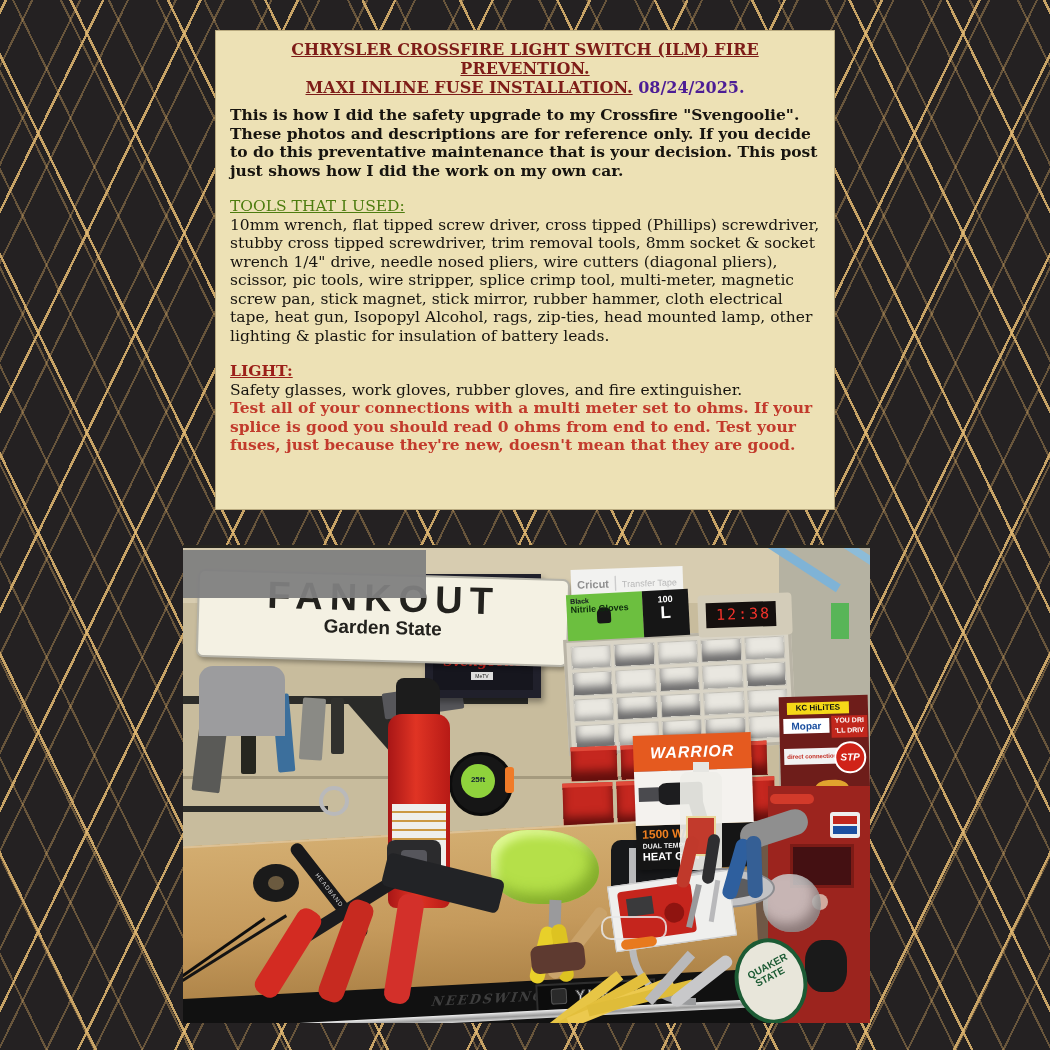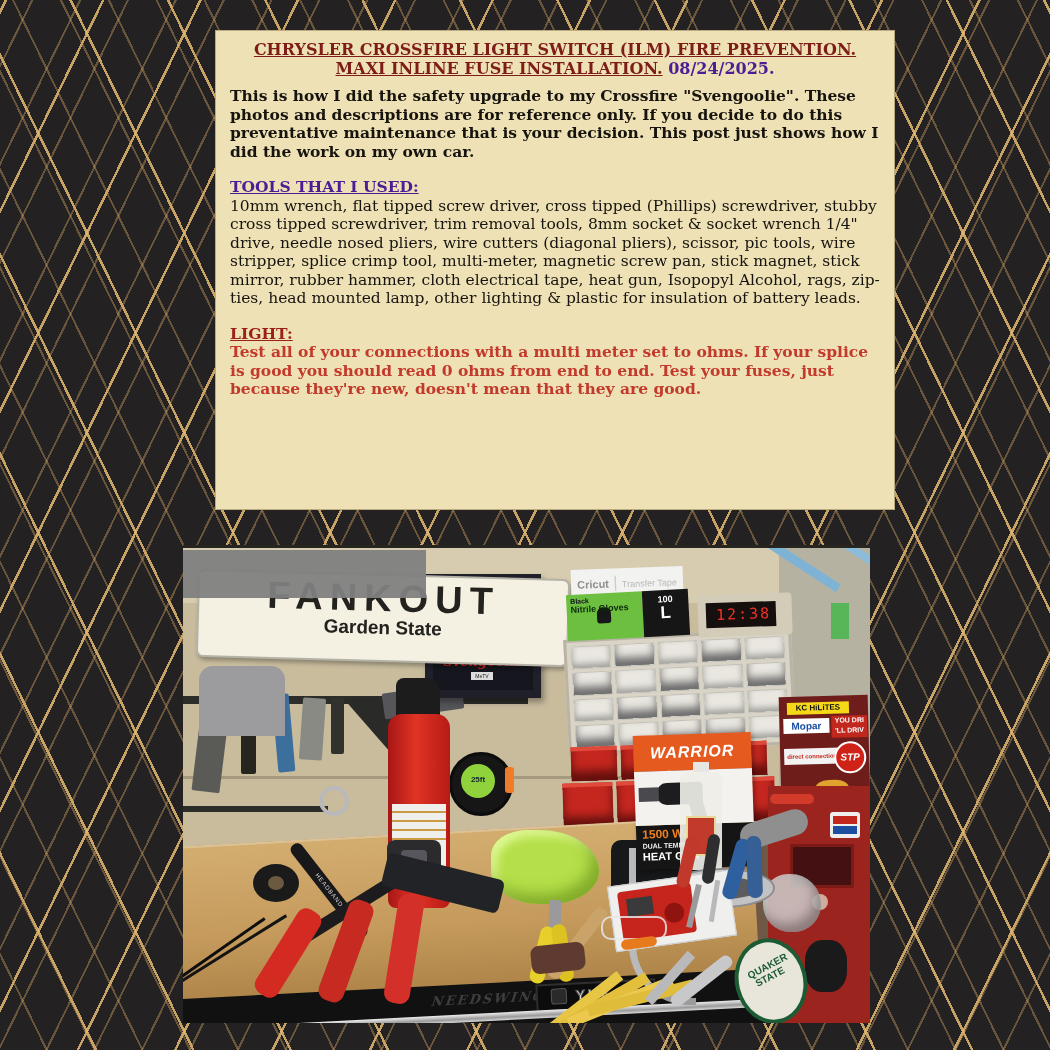--- a/index.html
+++ b/index.html
@@ -11,33 +11,33 @@
   .bg-pattern{
     position:absolute;inset:0;
     background-image:
       repeating-linear-gradient(64deg, rgba(207,164,98,0) 0 41px, rgba(207,164,98,.40) 41px 43px),
       repeating-linear-gradient(-64deg, rgba(207,164,98,0) 0 41px, rgba(207,164,98,.40) 41px 43px),
       repeating-linear-gradient(64deg, rgba(228,186,114,0) 0 85px, rgba(228,186,114,.85) 85px 87.5px),
       repeating-linear-gradient(-64deg, rgba(228,186,114,0) 0 85px, rgba(228,186,114,.85) 85px 87.5px);
   }
   
   .card{
-    position:absolute;left:215px;top:30px;width:680px;height:480px;
+    position:absolute;left:215px;top:30px;width:620px;height:480px;
     background:#ede1b5;border:1px solid rgba(90,70,30,.35);
     box-sizing:border-box;padding:9px 14px 8px 14px;
     font-size:15.5px;line-height:18.5px;color:#17140f;
   }
   .card .title{color:#7e1c18;font-weight:bold;text-align:center;font-size:16px;line-height:19px;}
   .card .title u, .card u{text-decoration:underline;}
   .card .date{color:#4c1d95;}
   .card p{margin:0;}
   .intro{font-weight:bold;margin-top:9px !important;}
   .credit{color:#c23a2c;font-weight:bold;}
   .sect{margin-top:17px !important;}
-  .tools-head{color:#4c1d95;font-weight:bold;}
+  .tools-head{color:#4d7c0f;font-weight:normal;}
   .maroon-head{color:#9c2019;font-weight:bold;}
   .remember-body{color:#c23a2c;font-weight:bold;}
   
   .photo{
     position:absolute;left:183px;top:545px;width:687px;height:478px;
     background:#c8bc9d;overflow:hidden;border-top:3px solid #27251f;box-sizing:border-box;
   }
   .abs{position:absolute;}
   .caption{
     position:absolute;left:0;top:2px;width:243px;height:48px;
@@ -97,20 +97,21 @@
 
 <div class="bg-pattern"></div>
 
 <div class="card">
   <p class="title"><u>CHRYSLER CROSSFIRE LIGHT SWITCH (ILM) FIRE PREVENTION.</u></p>
   <p class="title"><u>MAXI INLINE FUSE INSTALLATION.</u><span class="date"> 08/24/2025.</span></p>
   <p class="intro">This is how I did the safety upgrade to my Crossfire "Svengoolie". These photos and descriptions are for reference only. If you decide to do this preventative maintenance that is your decision. This post just shows how I did the work on my own car.</p>
   <p class="sect tools-head"><u>TOOLS THAT I USED:</u></p>
   <p>10mm wrench, flat tipped screw driver, cross tipped (Phillips) screwdriver, stubby cross tipped screwdriver, trim removal tools, 8mm socket &amp; socket wrench 1/4" drive, needle nosed pliers, wire cutters (diagonal pliers), scissor, pic tools, wire stripper, splice crimp tool, multi-meter, magnetic screw pan, stick magnet, stick mirror, rubber hammer, cloth electrical tape, heat gun, Isopopyl Alcohol, rags, zip-ties, head mounted lamp, other lighting &amp; plastic for insulation of battery leads.</p>
   <p class="sect maroon-head"><u>LIGHT:</u></p>
+  <p>Safety glasses, work gloves, rubber gloves, and fire extinguisher.</p>
   <p class="remember-body">Test all of your connections with a multi meter set to ohms. If your splice is good you should read 0 ohms from end to end. Test your fuses, just because they're new, doesn't mean that they are good.</p>
 </div>
 
 <div class="photo">
 
   <div class="abs" style="left:0;top:0;width:687px;height:55px;background:#d7ccb0;"></div>
   <div class="abs" style="left:596px;top:0;width:91px;height:250px;background:#b5b2a2;"></div>
   <div class="abs" style="left:0;top:228px;width:545px;height:3px;background:rgba(60,50,35,.25);"></div>
   <div class="abs" style="left:500px;top:280px;width:150px;height:170px;background:#6f5846;"></div>
 

